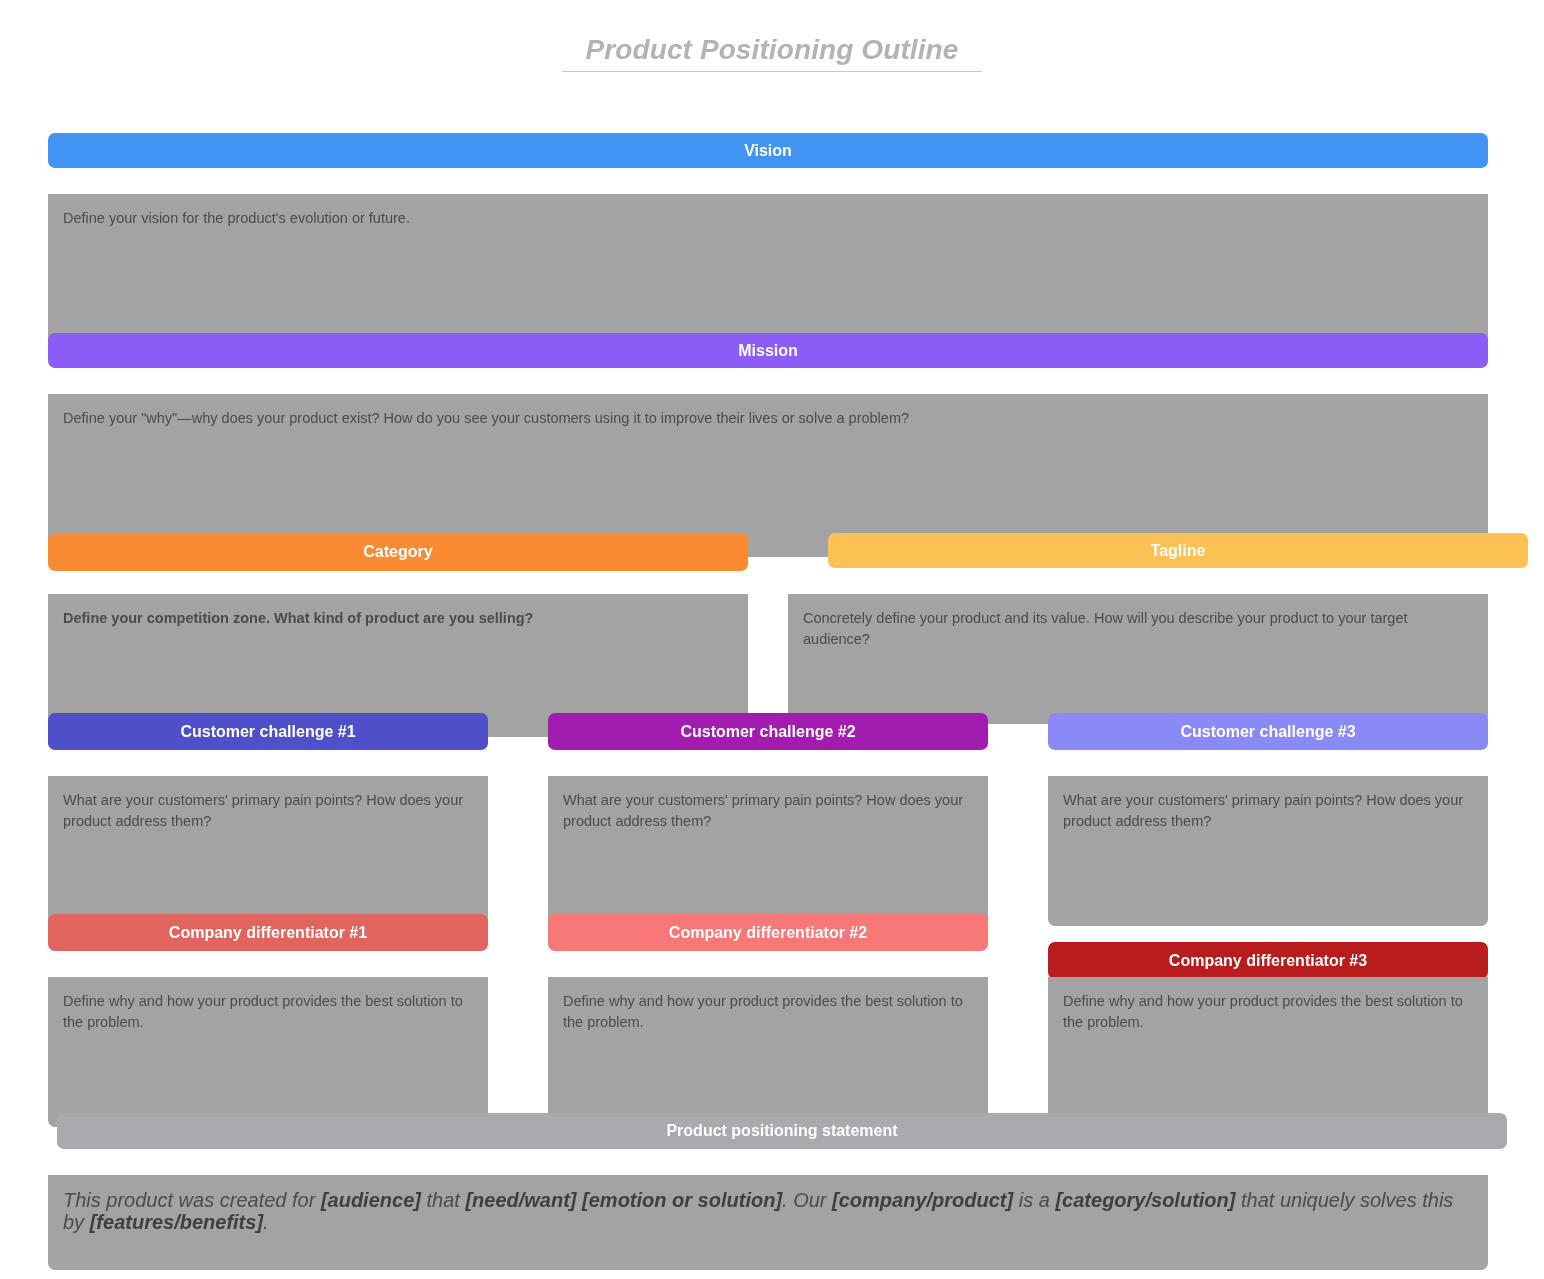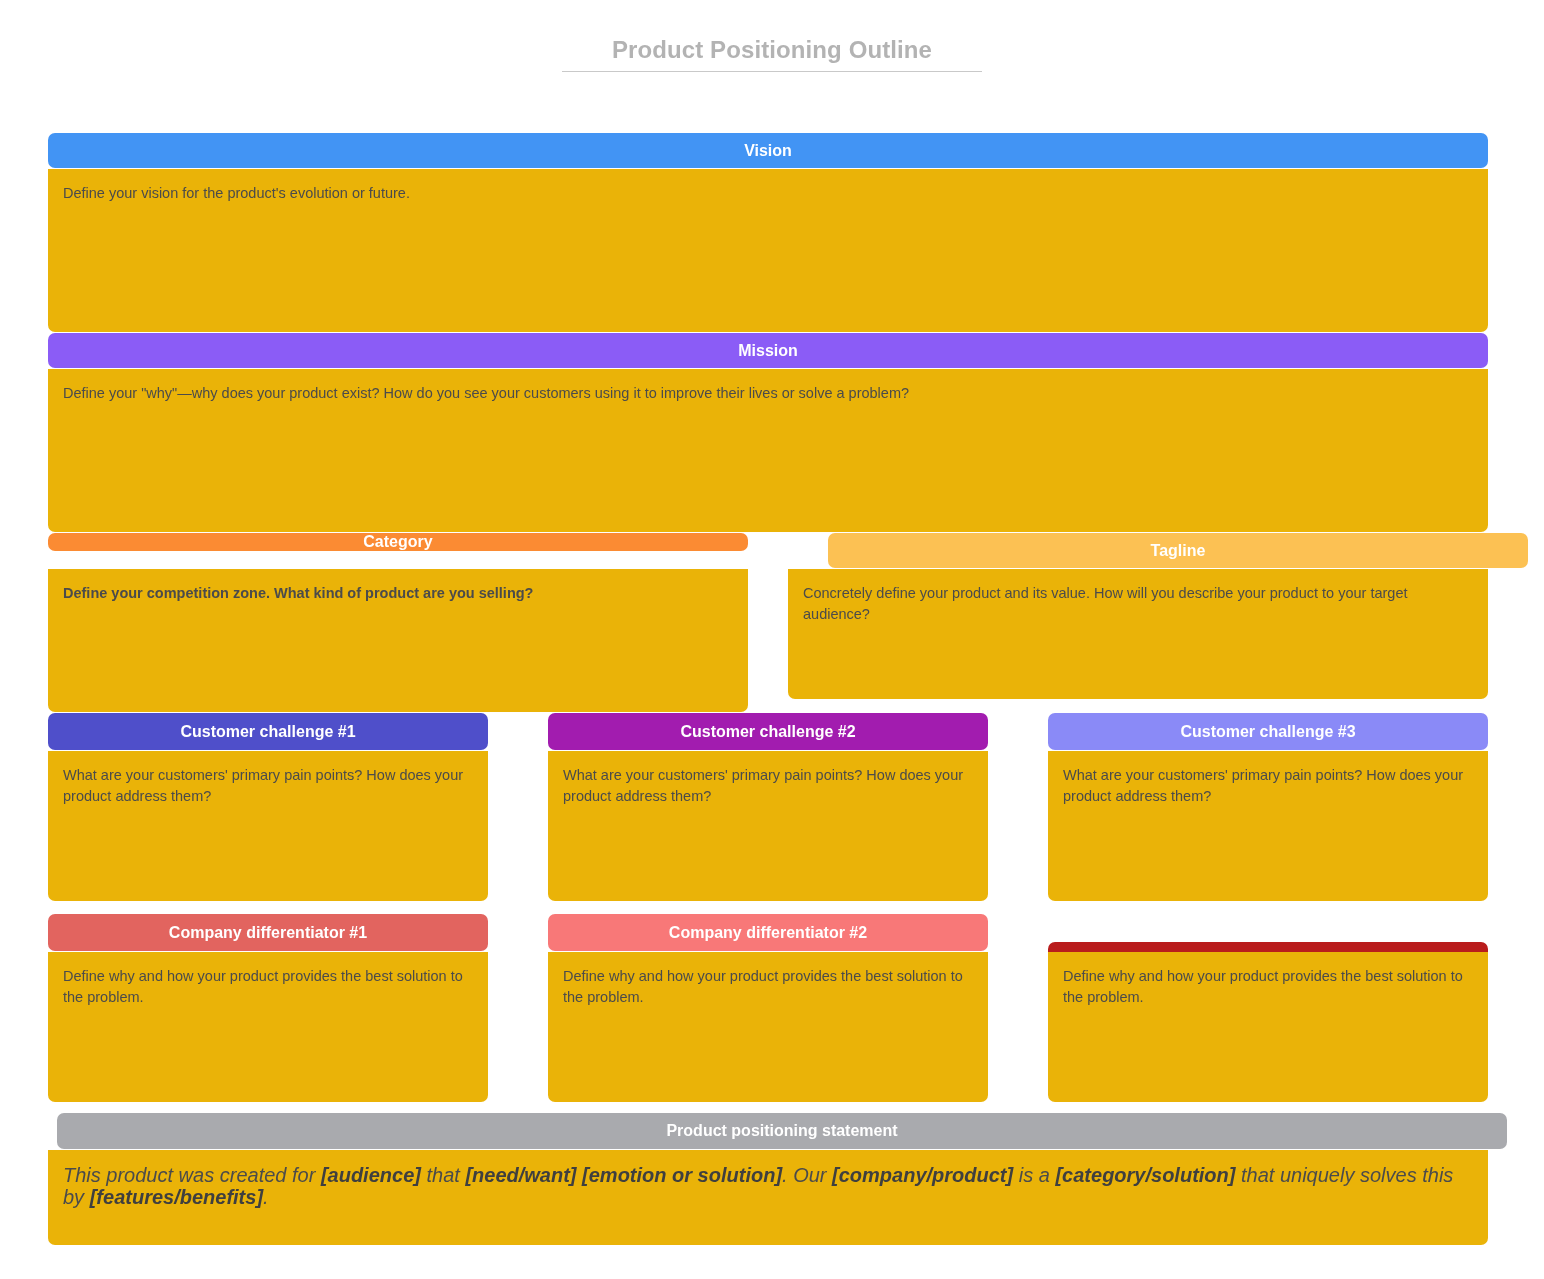--- a/index.html
+++ b/index.html
@@ -24,26 +24,27 @@
 
   
   .title-wrap {
     position: absolute;
     left: 562px;
     top: 33px;
     width: 420px;
     text-align: center;
   }
   .doc-title {
-    font-size: 24px;
+    font-size: 28px;
     font-weight: bold;
     color: #b3b3b3;
     letter-spacing: 0.1px;
     line-height: 34px;
     white-space: nowrap;
+    font-style: italic;
   }
   .title-rule {
     margin-top: 4px;
     height: 1px;
     background: #c9c9c9;
     width: 100%;
   }
 
   
   .hdr {
@@ -54,27 +55,28 @@
     font-weight: bold;
     display: flex;
     align-items: center;
     justify-content: center;
     text-align: center;
     box-sizing: border-box;
     line-height: 18px;
   }
   .body {
     position: absolute;
-    background: #eab308;
+    background: #a3a3a3;
     border-radius: 0 0 7px 7px;
     box-sizing: border-box;
     padding: 14px 14px 10px 15px;
     color: #4b4b4b;
     font-size: 14.5px;
     line-height: 21px;
+    margin-top: 25px;
   }
 
   .stmt-body {
     font-style: italic;
     font-size: 20px;
     line-height: 22px;
     color: #4b4b4b;
   }
   .stmt-body b {
     font-weight: bold;
@@ -95,21 +97,21 @@
   <div class="hdr" style="left:48px; top:133px; width:1440px; height:35px; background:#4294f4;">Vision</div>
   <div class="body" style="left:48px; top:169px; width:1440px; height:163px;">
     <span>Define your vision for the product's evolution or future.</span>
   </div>
 
   <div class="hdr" style="left:48px; top:333px; width:1440px; height:35px; background:#8b5cf6;">Mission</div>
   <div class="body" style="left:48px; top:369px; width:1440px; height:163px;">
     <span>Define your "why"—why does your product exist? How do you see your customers using it to improve their lives or solve a problem?</span>
   </div>
 
-  <div class="hdr" style="left:48px; top:533px; width:700px; height:18px; background:#fb8b33;">Category</div>
+  <div class="hdr" style="left:48px; top:533px; width:700px; height:38px; background:#fb8b33;">Category</div>
   <div class="body" style="left:48px; top:569px; width:700px; height:143px;font-weight:bold;">
     <span>Define your competition zone. What kind of product are you selling?</span>
   </div>
 
   <div class="hdr" style="left:788px; top:533px; width:700px; height:35px; background:#fcc153;margin-left:40px;">Tagline</div>
   <div class="body" style="left:788px; top:569px; width:700px; height:130px;">
     <span>Concretely define your product and its value. How will you describe your product to your target audience?</span>
   </div>
 
   <div class="hdr" style="left:48px; top:713px; width:440px; height:37px; background:#4f4fca;">Customer challenge #1</div>

